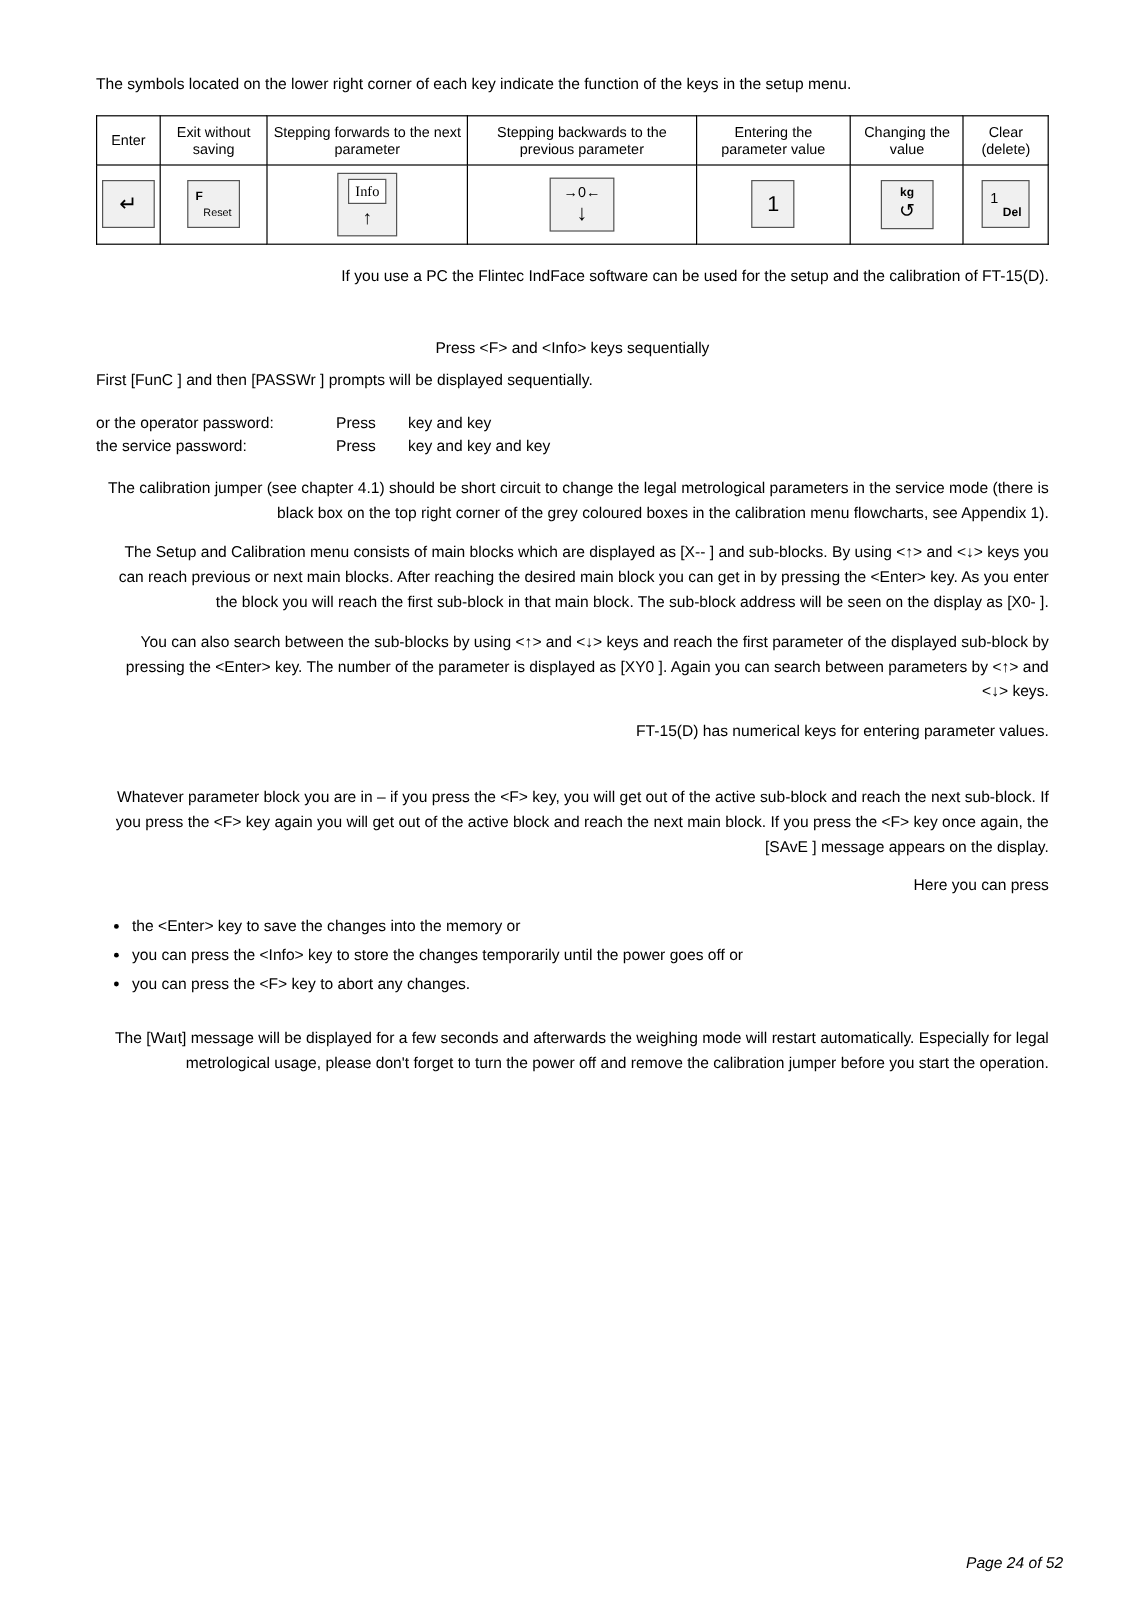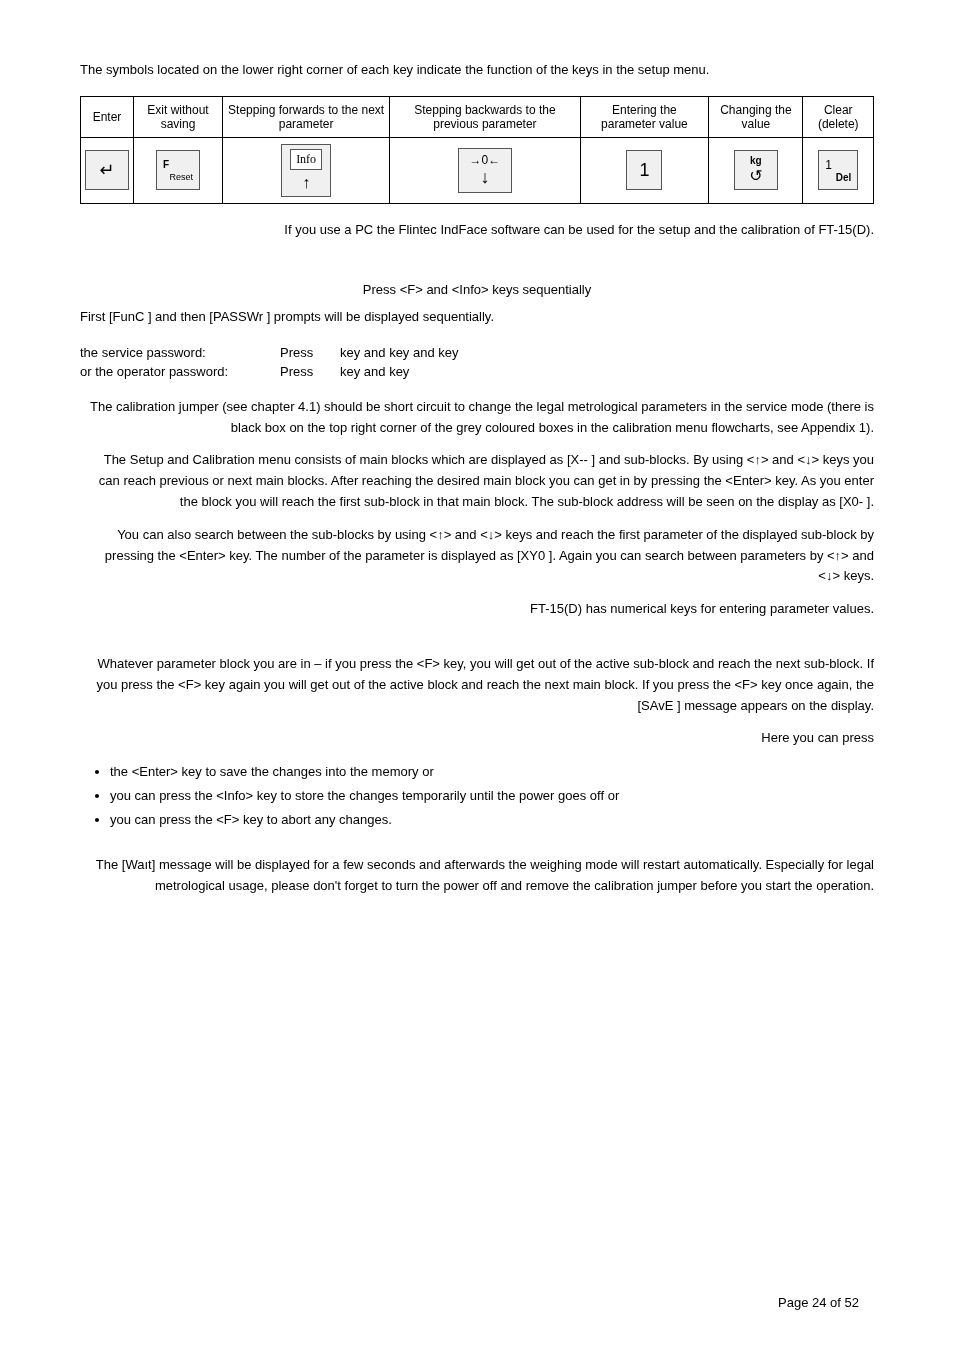--- a/index.html
+++ b/index.html
@@ -105,22 +105,23 @@
       line-height: 1.7;
     }
     .bullet-list li {
       list-style-type: disc;
       margin-bottom: 2px;
     }
 
     .page-footer {
       position: absolute;
       bottom: 40px;
-      right: 95px;
-      font-size: 13px;
+      right: 68px;
+      font-size: 13px;
+      font-style: italic;
     }
 
     .separator {
       margin: 10px 0;
     }
   </style>
 </head>
 <body>
 
 <p class="intro-text">
@@ -212,28 +213,28 @@
 
 <div class="separator" style="height:10px;"></div>
 
 <p class="section-title">Press &lt;F&gt; and &lt;Info&gt; keys sequentially</p>
 
 <p class="prompt-text">First [FunC   ] and then [PASSWr ] prompts will be displayed sequentially.</p>
 
 <table class="password-table">
   <tbody>
       <tr>
+    <td class="label-col">or the operator password:</td>
+    <td class="press-col">Press</td>
+    <td class="keys-col">key and     key</td>
+  </tr>
+  <tr>
     <td class="label-col">the service password:</td>
     <td class="press-col">Press</td>
     <td class="keys-col">key and     key and     key</td>
-  </tr>
-  <tr>
-    <td class="label-col">or the operator password:</td>
-    <td class="press-col">Press</td>
-    <td class="keys-col">key and     key</td>
   </tr>
 </tbody>
   </table>
 
 <p class="body-text">The calibration jumper (see chapter 4.1) should be short circuit to change the legal metrological parameters in the service mode (there is black box on the top right corner of the grey coloured boxes in the calibration menu flowcharts, see Appendix 1).</p>
 
 <p class="body-text">The Setup and Calibration menu consists of main blocks which are displayed as [X--    ] and sub-blocks. By using &lt;↑&gt; and &lt;↓&gt;  keys you can reach previous or next main blocks. After reaching the desired main block you can get in by pressing the &lt;Enter&gt; key. As you enter the block you will reach the first sub-block in that main block. The sub-block address will be seen on the display as [X0-    ].</p>
 <p class="body-text">You can also search between the sub-blocks by using &lt;↑&gt; and &lt;↓&gt; keys and reach the first parameter of the displayed sub-block by pressing the &lt;Enter&gt; key. The number of the parameter is displayed as [XY0    ]. Again you can search between parameters by &lt;↑&gt; and &lt;↓&gt; keys.</p>
 <p class="body-text">FT-15(D) has numerical keys for entering parameter values.</p>
 

